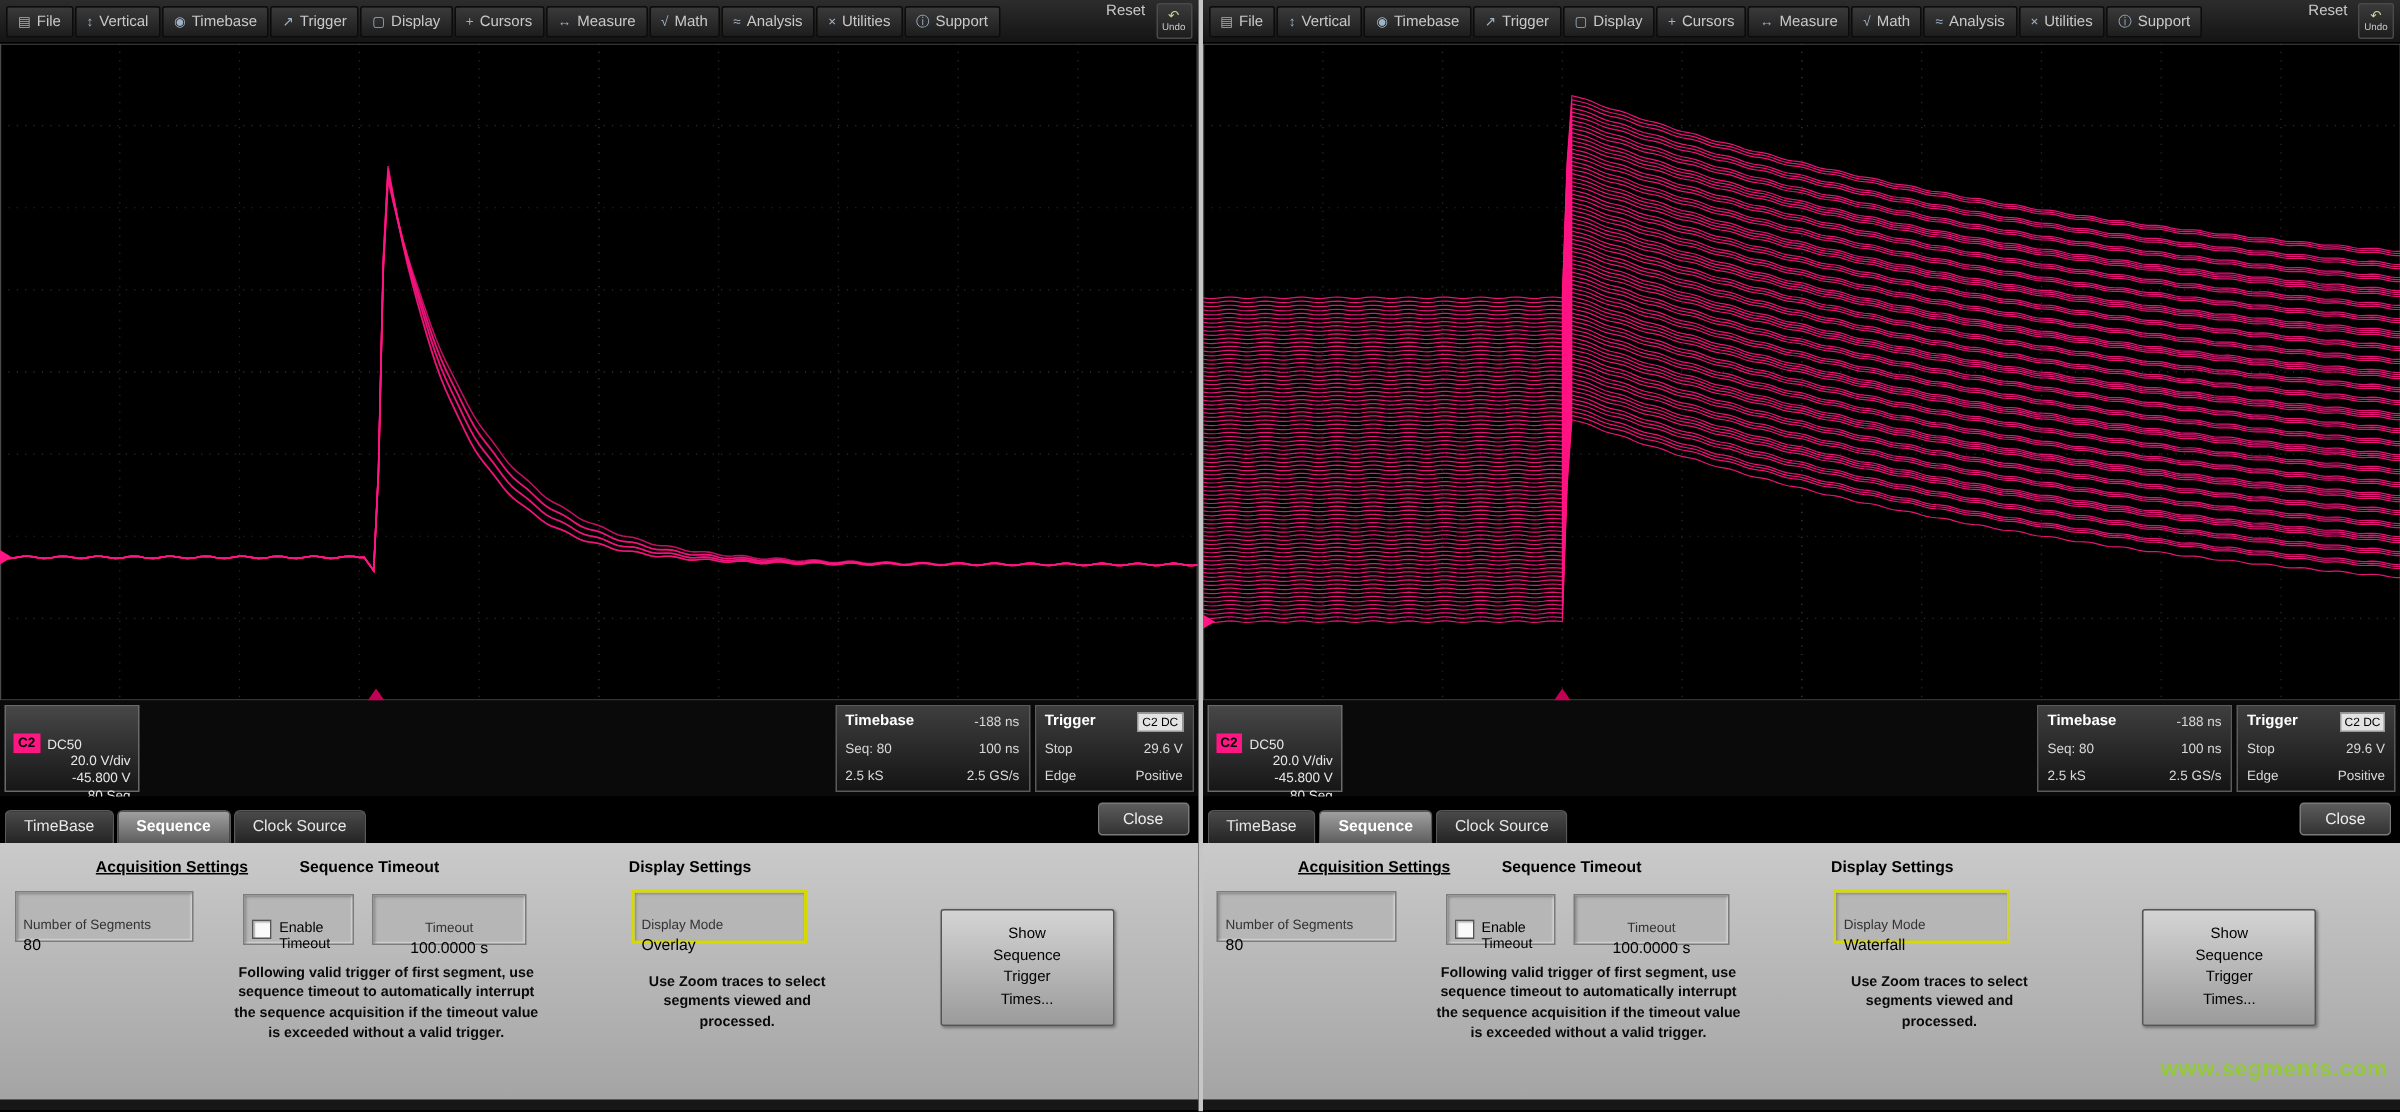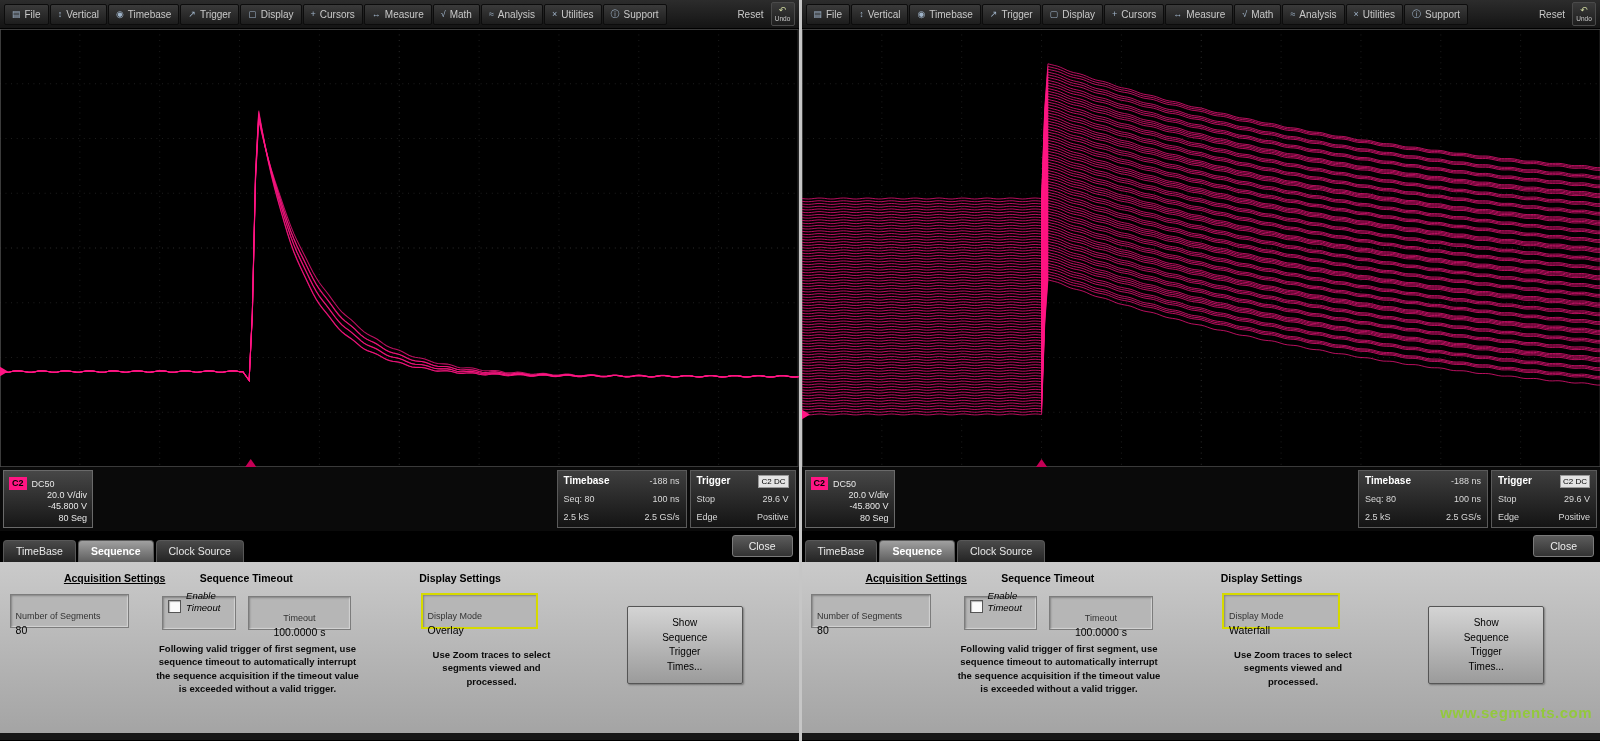--- a/index.html
+++ b/index.html
@@ -7,35 +7,35 @@
   .app { width:1600px; height:741px; display:flex; position:relative; }
   .panel { flex:1; min-width:0; display:flex; flex-direction:column; background:#000; position:relative; }
   .panel + .panel { border-left:3px solid #c6c6c6; }
 
   
   .menubar { height:29px; background:linear-gradient(#2c2c2c,#141414); display:flex; align-items:center; padding:0 4px; border-bottom:1px solid #000; }
   .mi { display:flex; align-items:center; gap:4px; height:21px; padding:0 7px; margin-right:1px;
         background:linear-gradient(#3a3a3a,#1d1d1d); border:1px solid #0c0c0c; border-radius:2px;
         color:#c9c9c9; font-size:10px; white-space:nowrap; }
   .mico { color:#9fb3c8; font-size:9px; line-height:1; }
-  .menu-right { margin-left:auto; display:flex; align-items:center; gap:7px; }
+  .menu-right { margin-left:auto; display:flex; align-items:flex-start; gap:7px; }
   .reset-label { color:#c9c9c9; font-size:10px; }
   .undo-btn { display:flex; flex-direction:column; align-items:center; justify-content:center; height:24px; min-width:24px;
         background:linear-gradient(#3a3a3a,#1d1d1d); border:1px solid #4a4a4a; border-radius:2px; color:#ccc; padding:0 3px; }
   .undo-btn .uico { font-size:9px; line-height:1; color:#cfd8a0; }
   .undo-btn .ulbl { font-size:6.5px; line-height:1.1; }
 
   
   .scope { height:438px; position:relative; background:#000; }
   .scope svg { position:absolute; left:0; top:0; width:100%; height:100%; display:block; }
 
   
   .desc { height:64px; background:#0a0a0a; display:flex; align-items:stretch; padding:3px 3px; gap:4px; }
   .chan-box { width:90px; background:linear-gradient(#474747,#161616); border:1px solid #6a6a6a; color:#e8e8e8;
-        font-size:9px; padding:6px 5px; display:flex; flex-direction:column; justify-content:space-between; }
+        font-size:9px; padding:18px 5px; display:flex; flex-direction:column; justify-content:space-between; }
   .chan-top { display:flex; align-items:center; gap:5px; }
   .c2chip { background:#ff1583; color:#000; font-weight:bold; font-size:9px; padding:0 3px; line-height:13px; }
   .chan-line { text-align:right; line-height:1.25; }
   .desc-right { margin-left:auto; display:flex; gap:3px; }
   .tb-box { width:130px; }
   .trg-box { width:106px; }
   .tb-box, .trg-box { background:linear-gradient(#3e3e3e,#141414); border:1px solid #5a5a5a; color:#d9d9d9;
         font-size:9px; padding:3px 6px; display:flex; flex-direction:column; justify-content:space-between; }
   .dr { display:flex; justify-content:space-between; align-items:center; line-height:1.4; }
   .dr b { color:#fff; font-size:10px; }
@@ -53,21 +53,21 @@
   .dialog { height:171px; background:linear-gradient(#cacaca,#a4a4a4); position:relative; color:#000; overflow:hidden; }
   .sec-title { position:absolute; top:10px; font-weight:bold; font-size:10.5px; white-space:nowrap; }
   .t-acq  { left:8%;text-decoration:underline; }
   .t-to   { left:25%; }
   .t-disp { left:52.5%; }
   .field { position:absolute; background:#b6b6b6; border:1px solid #7c7c7c; padding:16px 5px;
         box-shadow: inset 1px 1px 2px rgba(0,0,0,.28), inset -1px -1px 1px rgba(255,255,255,.45); }
   .field-label { font-size:9px; color:#333; margin-bottom:3px; white-space:nowrap; }
   .field-value { font-size:10.5px; color:#000; white-space:nowrap; }
   .f-seg  { left:1.2%;  top:32px; width:15%;  height:34px; }
-  .f-en   { left:20.3%; top:34px; width:9.2%; height:31px; display:flex; align-items:flex-end; gap:5px;font-style:italic; }
+  .f-en   { left:20.3%; top:34px; width:9.2%; height:31px; display:flex; align-items:flex-start; gap:5px; }
   .f-to   { left:31%;   top:34px; width:13%;  height:34px;text-align:center; }
   .f-mode { left:52.8%; top:32px; width:14.5%; height:34px; }
   .field.selected { border:1px solid #d6da00; box-shadow: 0 0 0 1px #d6da00, inset 1px 1px 2px rgba(0,0,0,.28); }
   .chkbox { width:13px; height:13px; background:#fafafa; border:1px solid #555; flex:0 0 auto;
         box-shadow: inset 1px 1px 1px rgba(0,0,0,.3); }
   .chklabel { font-size:9.5px; line-height:1.2; }
   .note { position:absolute; text-align:center; font-size:9.5px; font-weight:bold; line-height:1.4; color:#0a0a0a; }
   .n-to   { left:19.5%; top:80px; width:25.5%; }
   .n-disp { left:52.8%; top:86px; width:17.5%; }
   .big-btn { position:absolute; left:78.5%; top:44px; width:14.5%; min-height:48px;

